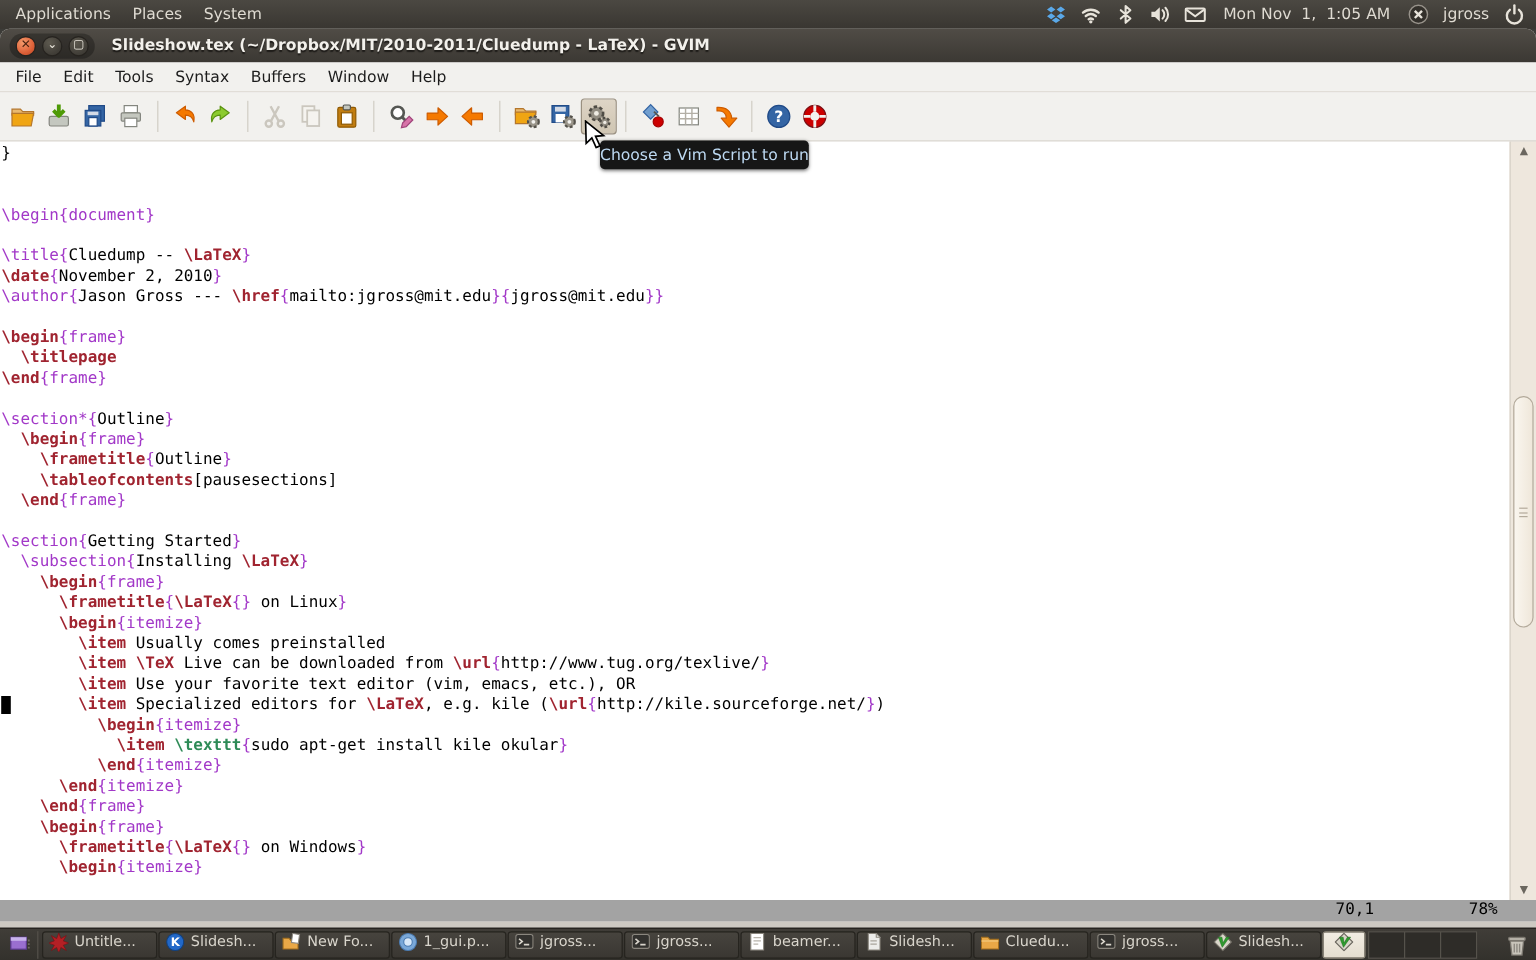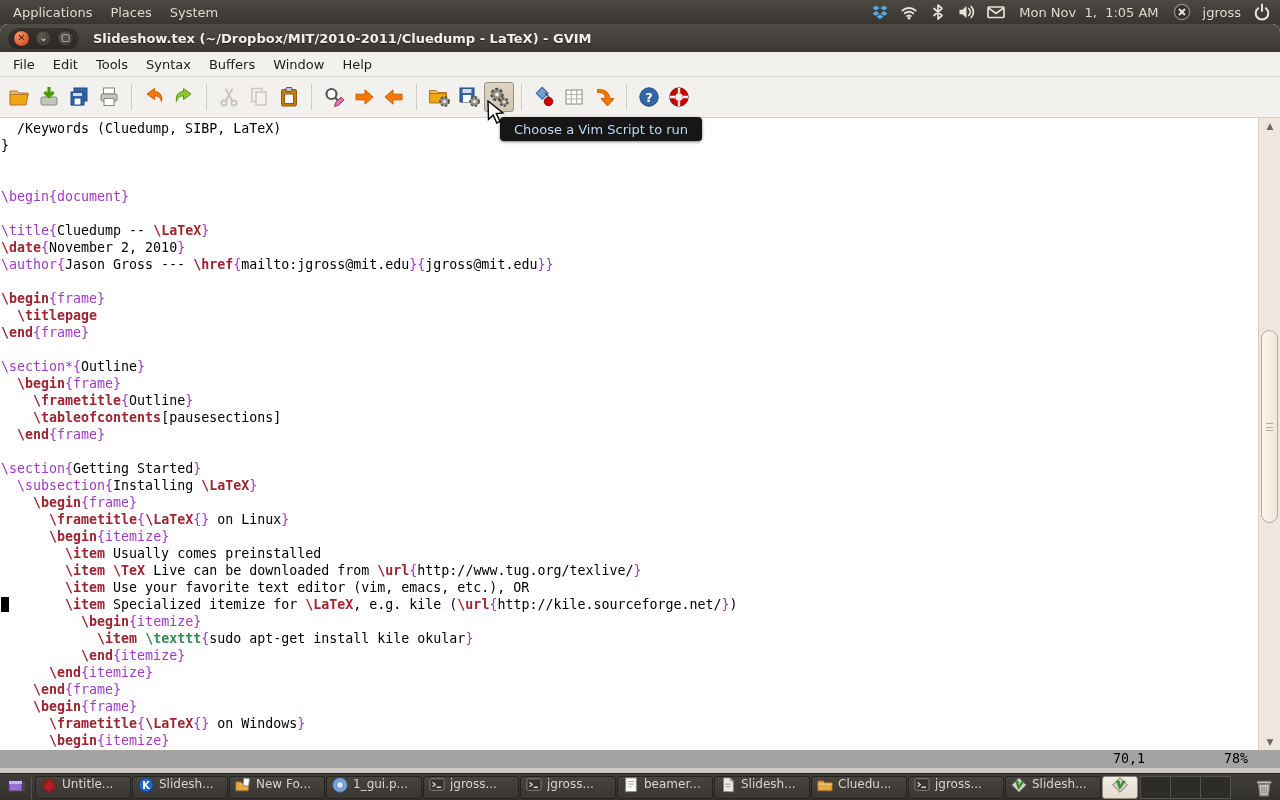--- a/index.html
+++ b/index.html
@@ -71,21 +71,21 @@
   
   #ruler { position:absolute; left:0; bottom:5px; width:1280px; height:18px; background:#a3a3a3;
            font-family:"DejaVu Sans Mono", monospace; font-size:13.3px; color:#000; }
   #ruler-pos { position:absolute; left:1113px; top:1px; }
   #ruler-pct { position:absolute; left:1224px; top:1px; }
   #win-bottom { position:absolute; left:0; bottom:0; width:1280px; height:5px; background:#cdc9c2; }
 
   
   #tooltip { position:absolute; left:500px; top:117px; height:24px; background:#161616;
              border-radius:4px; color:#bdd9f2; font-size:13px; display:flex; align-items:center;
-             padding:0 14px; box-shadow:0 1px 3px rgba(0,0,0,.5); z-index:60; }
+             padding:0 0; box-shadow:0 1px 3px rgba(0,0,0,.5); z-index:60; }
   #mouse { position:absolute; left:486px; top:100px; z-index:70; }
 
   
   #taskbar { position:absolute; left:0; bottom:0; width:1280px; height:27px;
              background:linear-gradient(#403d38,#33312c); border-top:1px solid #211f1b;
              display:flex; align-items:center; padding:0 2px; }
   #wl-grip { width:30px; height:23px; display:flex; align-items:center; justify-content:center;
              border-right:1px solid #55524b; margin-right:3px; }
   .task-btn { width:96px; height:23px; margin-right:1px; background:linear-gradient(#47443e,#3a3732);
               border:1px solid #26241f; border-radius:3px; display:flex; align-items:flex-start;
@@ -359,21 +359,20 @@
           <svg width="24" height="24" viewBox="0 0 24 24">
             <circle cx="12" cy="12" r="9.2" fill="#cc0000" stroke="#7a1015"></circle>
             <circle cx="12" cy="12" r="3.8" fill="#f2f1ee"></circle>
             <path d="M12 2.8v5.4M12 15.8v5.4M2.8 12h5.4M15.8 12h5.4" stroke="#f2f1ee" stroke-width="2.4"></path>
           </svg>
         </span>
       </span>
     </div>
 
   <div id="editor">
-      <div class="ln"><span class="tk">  /Keywords (Cluedump, SIBP, LaTeX)</span></div>
       <div class="ln"><span class="tk">}</span></div>
       <div class="ln">&nbsp;</div>
       <div class="ln">&nbsp;</div>
       <div class="ln"><span class="tp">\begin{document}</span></div>
       <div class="ln">&nbsp;</div>
       <div class="ln"><span class="tp">\title{</span><span class="tk">Cluedump -- </span><span class="ts">\LaTeX</span><span class="tp">}</span></div>
       <div class="ln"><span class="ts">\date</span><span class="tp">{</span><span class="tk">November 2, 2010</span><span class="tp">}</span></div>
       <div class="ln"><span class="tp">\author{</span><span class="tk">Jason Gross --- </span><span class="ts">\href</span><span class="tp">{</span><span class="tk">mailto:jgross@mit.edu</span><span class="tp">}{</span><span class="tk">jgross@mit.edu</span><span class="tp">}}</span></div>
       <div class="ln">&nbsp;</div>
       <div class="ln"><span class="ts">\begin</span><span class="tp">{frame}</span></div>
@@ -387,21 +386,21 @@
       <div class="ln"><span class="tk">  </span><span class="ts">\end</span><span class="tp">{frame}</span></div>
       <div class="ln">&nbsp;</div>
       <div class="ln"><span class="tp">\section{</span><span class="tk">Getting Started</span><span class="tp">}</span></div>
       <div class="ln"><span class="tk">  </span><span class="tp">\subsection{</span><span class="tk">Installing </span><span class="ts">\LaTeX</span><span class="tp">}</span></div>
       <div class="ln"><span class="tk">    </span><span class="ts">\begin</span><span class="tp">{frame}</span></div>
       <div class="ln"><span class="tk">      </span><span class="ts">\frametitle</span><span class="tp">{</span><span class="ts">\LaTeX</span><span class="tp">{}</span><span class="tk"> on Linux</span><span class="tp">}</span></div>
       <div class="ln"><span class="tk">      </span><span class="ts">\begin</span><span class="tp">{itemize}</span></div>
       <div class="ln"><span class="tk">        </span><span class="ts">\item</span><span class="tk"> Usually comes preinstalled</span></div>
       <div class="ln"><span class="tk">        </span><span class="ts">\item</span><span class="tk"> </span><span class="ts">\TeX</span><span class="tk"> Live can be downloaded from </span><span class="ts">\url</span><span class="tp">{</span><span class="tk">http://www.tug.org/texlive/</span><span class="tp">}</span></div>
       <div class="ln"><span class="tk">        </span><span class="ts">\item</span><span class="tk"> Use your favorite text editor (vim, emacs, etc.), OR</span></div>
-      <div class="ln"><span class="tcur"> </span><span class="tk">       </span><span class="ts">\item</span><span class="tk"> Specialized itemize for </span><span class="ts">\LaTeX</span><span class="tk">, e.g. kile (</span><span class="ts">\url</span><span class="tp">{</span><span class="tk">http://kile.sourceforge.net/</span><span class="tp">}</span><span class="tk">)</span></div>
+      <div class="ln"><span class="tcur"> </span><span class="tk">       </span><span class="ts">\item</span><span class="tk"> Specialized editors for </span><span class="ts">\LaTeX</span><span class="tk">, e.g. kile (</span><span class="ts">\url</span><span class="tp">{</span><span class="tk">http://kile.sourceforge.net/</span><span class="tp">}</span><span class="tk">)</span></div>
       <div class="ln"><span class="tk">          </span><span class="ts">\begin</span><span class="tp">{itemize}</span></div>
       <div class="ln"><span class="tk">            </span><span class="ts">\item</span><span class="tk"> </span><span class="tt">\texttt</span><span class="tp">{</span><span class="tk">sudo apt-get install kile okular</span><span class="tp">}</span></div>
       <div class="ln"><span class="tk">          </span><span class="ts">\end</span><span class="tp">{itemize}</span></div>
       <div class="ln"><span class="tk">      </span><span class="ts">\end</span><span class="tp">{itemize}</span></div>
       <div class="ln"><span class="tk">    </span><span class="ts">\end</span><span class="tp">{frame}</span></div>
       <div class="ln"><span class="tk">    </span><span class="ts">\begin</span><span class="tp">{frame}</span></div>
       <div class="ln"><span class="tk">      </span><span class="ts">\frametitle</span><span class="tp">{</span><span class="ts">\LaTeX</span><span class="tp">{}</span><span class="tk"> on Windows</span><span class="tp">}</span></div>
       <div class="ln"><span class="tk">      </span><span class="ts">\begin</span><span class="tp">{itemize}</span></div>
     </div>
 

